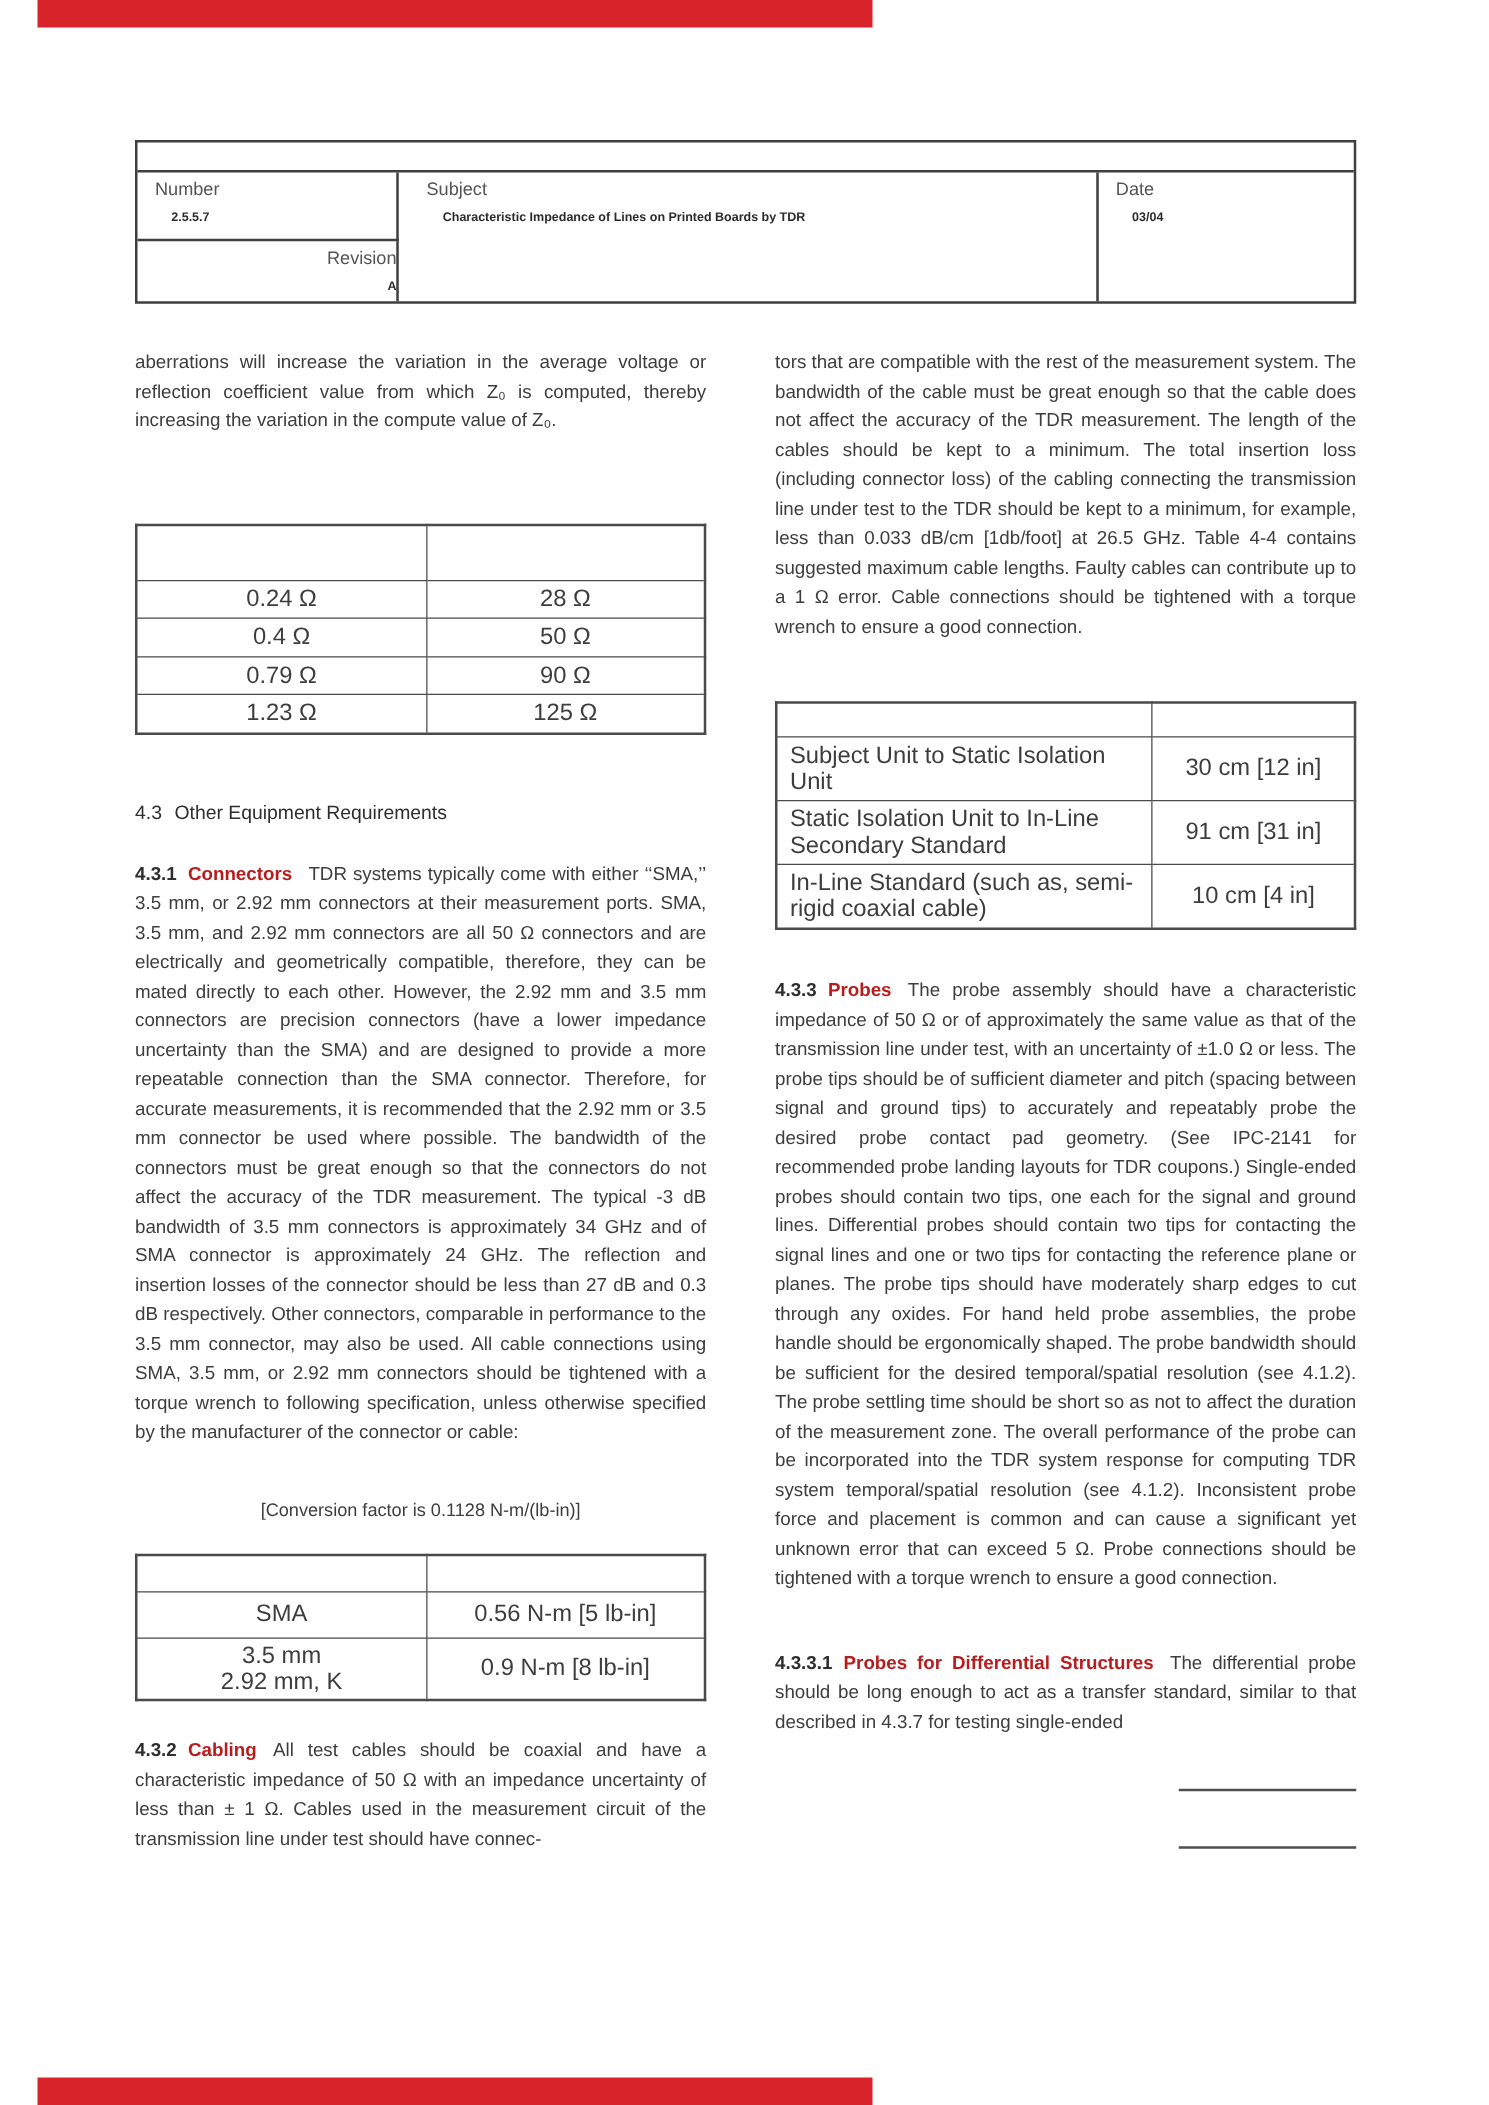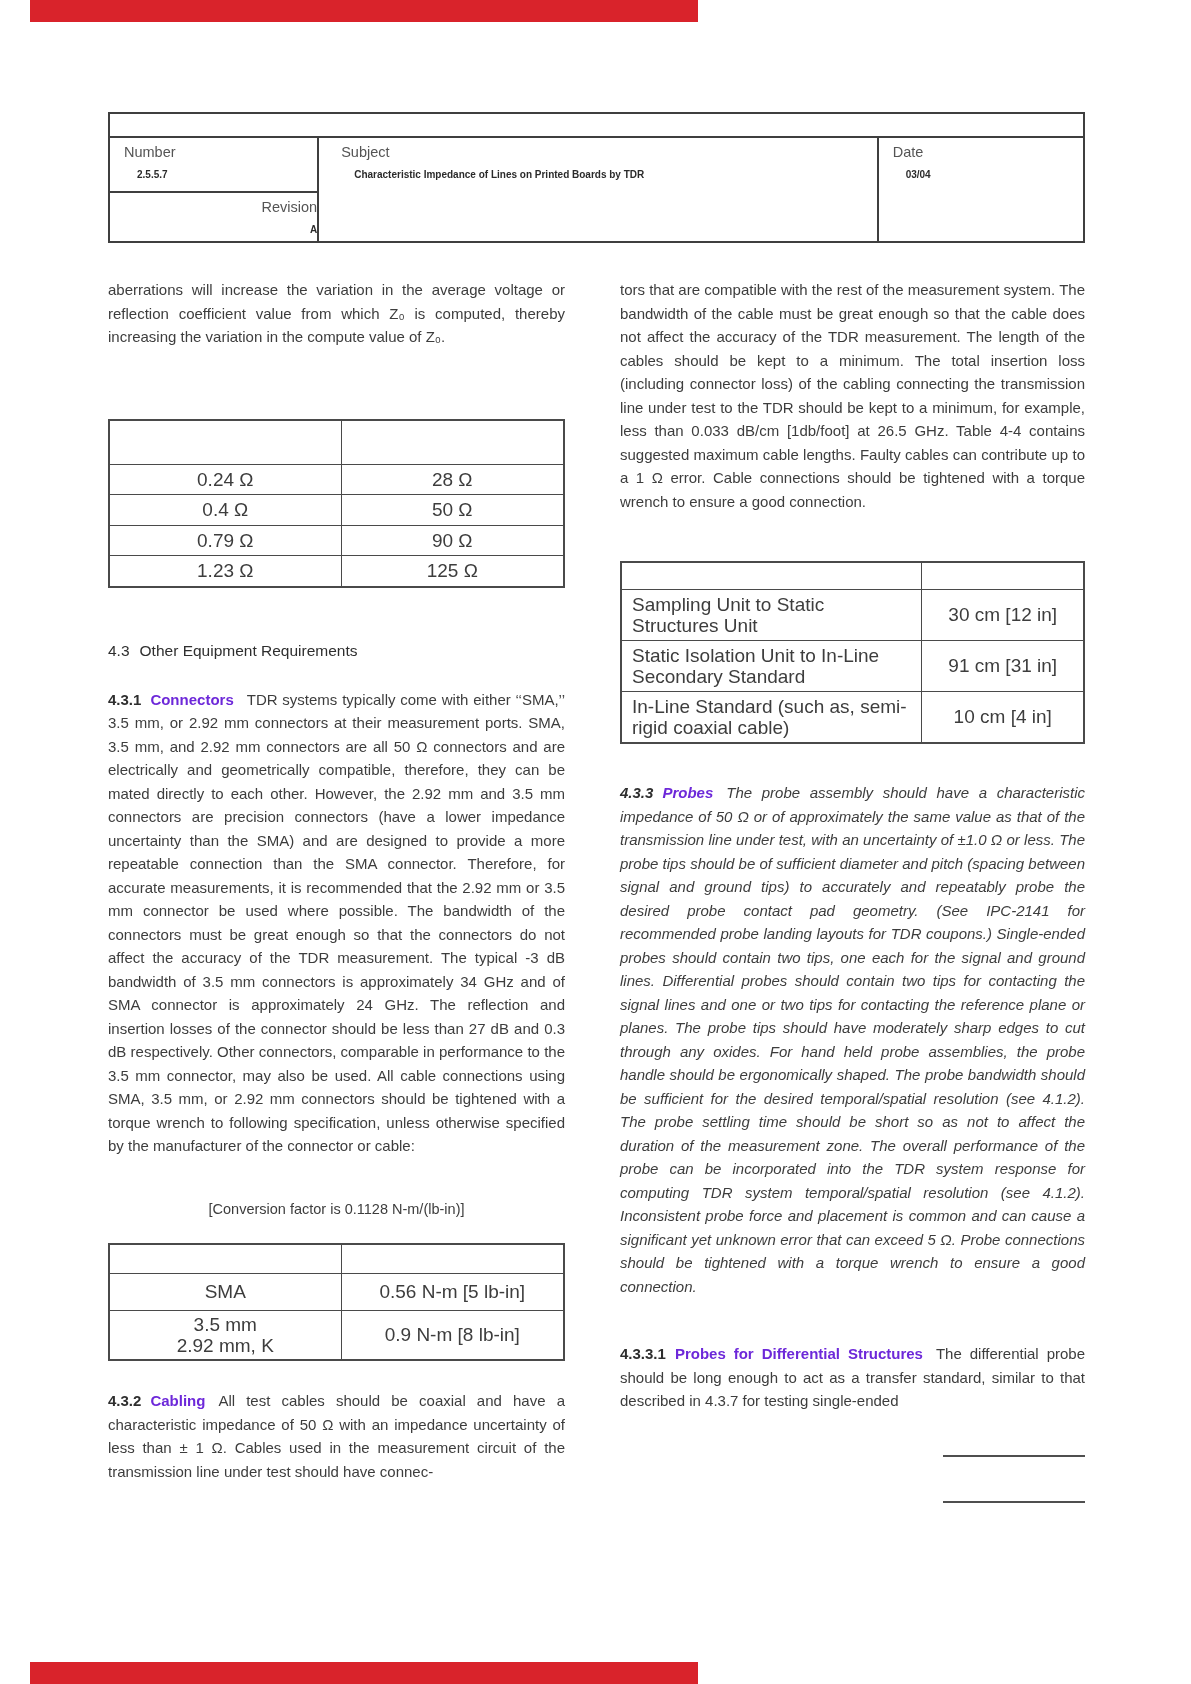--- a/index.html
+++ b/index.html
@@ -30,21 +30,21 @@
   .dh-label { color:#545454; }
   .dh-value { font-weight:bold; color:#2b2b2b; font-size:10px; margin:9px 0 0 13px; }
 
   
   .col { position:absolute; top:278px; font-size:15px; line-height:23.5px; }
   .col-left  { left:108px; width:457px; }
   .col-right { left:620px; width:465px; }
   .body-text { margin:0; text-align:justify; }
 
   .run-num   { font-weight:bold; color:#2e2e2e; }
-  .run-title { font-weight:bold; color:#6d28d9; margin:0 13px 0 9px; }
+  .run-title { font-weight:bold; color:#b91c1c; margin:0 13px 0 9px; }
 
   .sec-head { margin:53px 0 0 0; font-size:15.5px; font-weight:normal; color:#2e2e2e; line-height:20px; }
   .sec-head .sec-title { margin-left:10px; }
 
   
   .tbl { border-collapse:collapse; width:100%; font-size:19px; color:var(--ink);
          border:2px solid var(--line); }
   .tbl td { border:1px solid var(--line); text-align:center; padding:3px 8px; }
   .tbl-impedance { margin-top:70px; }
   .tbl-impedance .hdr-row td { height:37px; }
@@ -54,21 +54,21 @@
   .tbl-torque { margin-top:22px; }
   .tbl-torque .hdr-row td { height:22px; }
   .tbl-torque td { height:30px; }
   .multi { white-space:pre-line; line-height:21px; }
   .p-432 { margin-top:28px; }
 
   .tbl-cables { margin-top:48px; }
   .tbl-cables .hdr-row td { height:20px; }
   .tbl-cables td { height:24px; }
   .tbl-cables td.lbl { text-align:left; padding:4px 8px 4px 10px; line-height:21px; }
-  .p-433 { margin-top:37px;font-style:italic; }
+  .p-433 { margin-top:37px; }
   .p-4331 { margin-top:44px; }
 
   .rule { width:142px; height:2px; background:#4f4f4f; margin-left:auto; margin-right:0; }
   .rule-1 { margin-top:42px; }
   .rule-2 { margin-top:44px; }
 </style>
 </head>
 <body>
 
 <div class="page">
@@ -174,21 +174,21 @@
       <colgroup>
           <col style="width:65%">
           <col style="width:35%">
         </colgroup>
       <tbody>
         <tr class="hdr-row">
           <td></td>
           <td></td>
         </tr>
         <tr>
-          <td class="lbl">Sampling Unit to Static Structures Unit</td>
+          <td class="lbl">Subject Unit to Static Isolation Unit</td>
           <td>30 cm [12 in]</td>
         </tr>
         <tr>
           <td class="lbl">Static Isolation Unit to In-Line Secondary Standard</td>
           <td>91 cm [31 in]</td>
         </tr>
         <tr>
           <td class="lbl">In-Line Standard (such as, semi-rigid coaxial cable)</td>
           <td>10 cm [4 in]</td>
         </tr>

